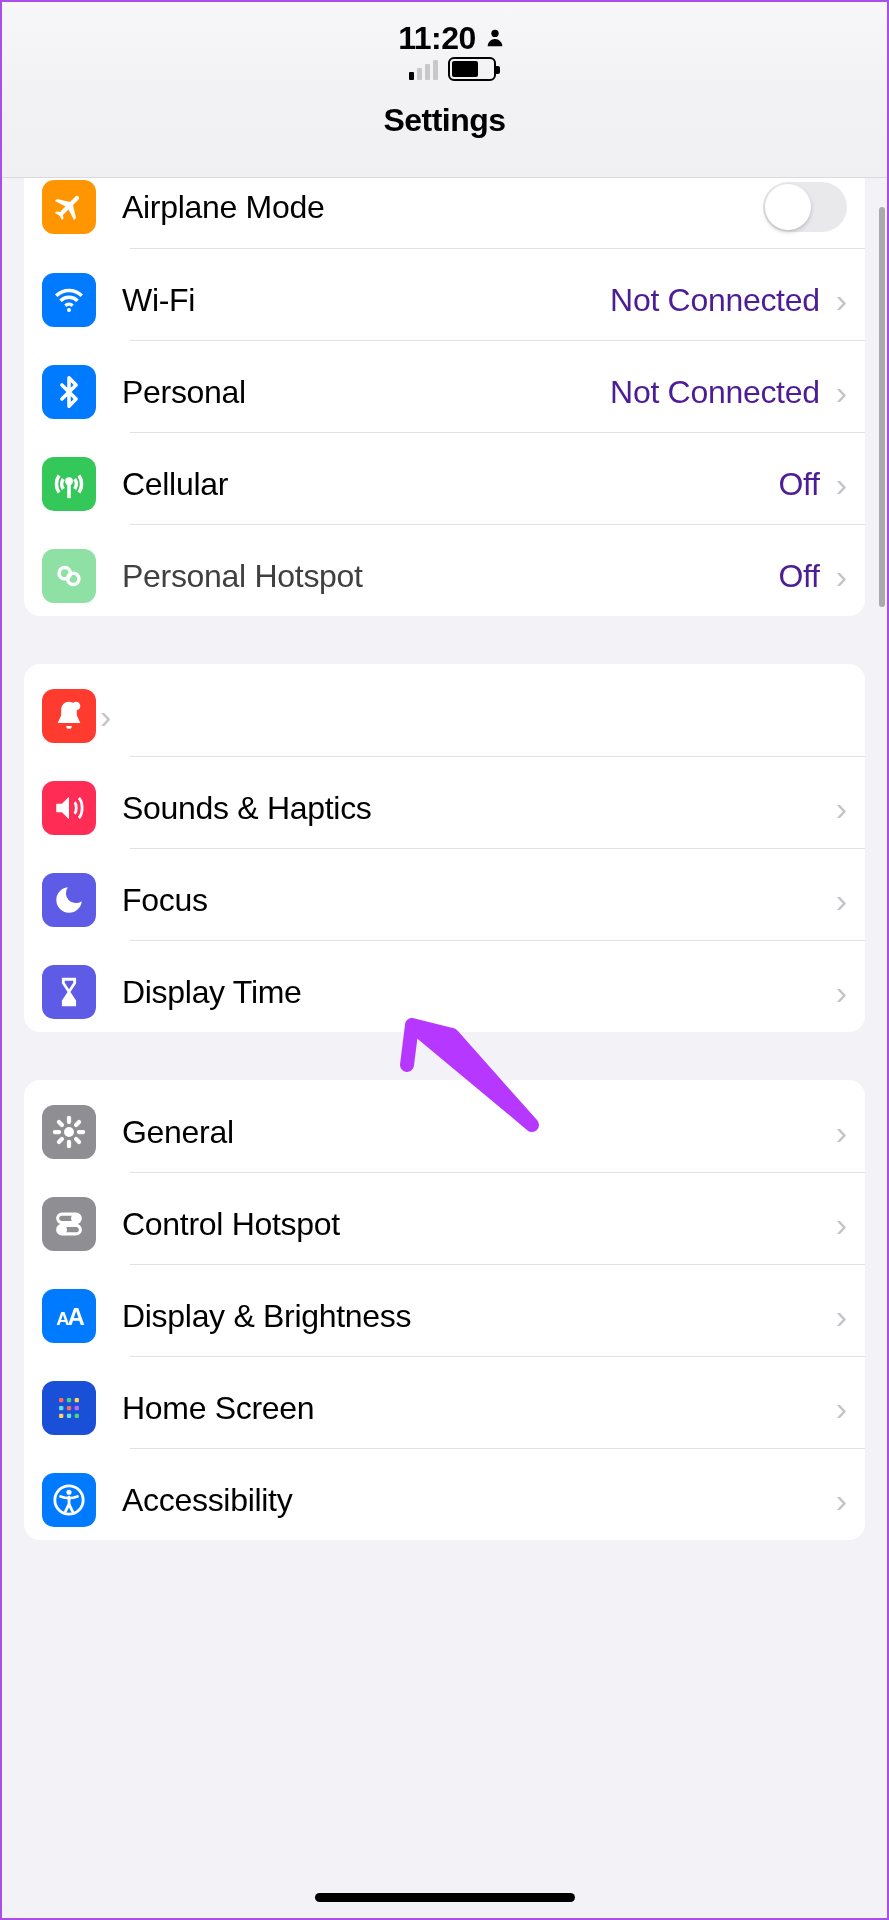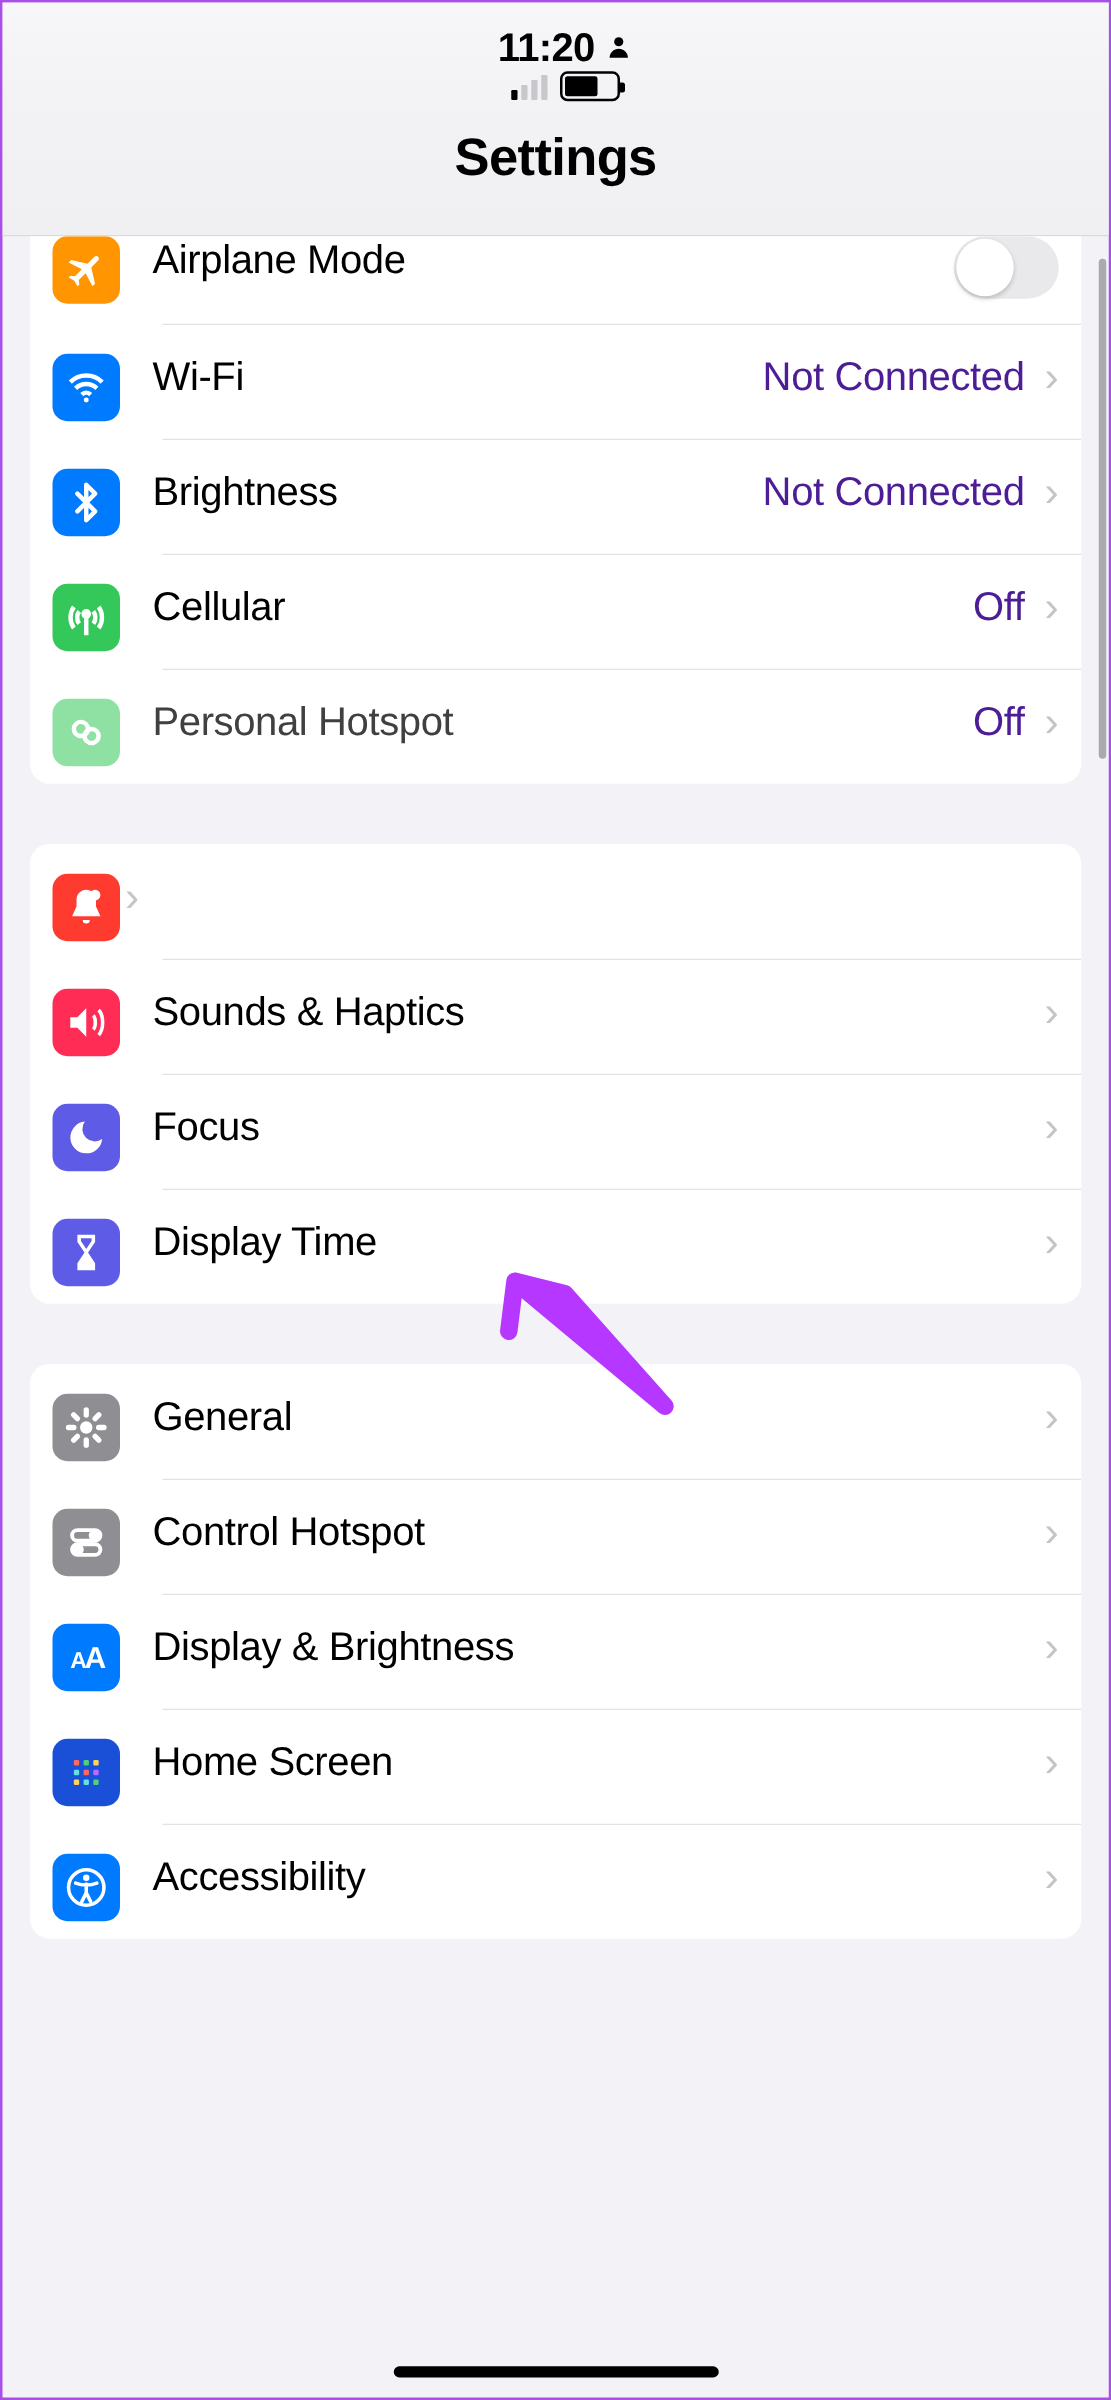--- a/index.html
+++ b/index.html
@@ -46,31 +46,32 @@
       position: relative; display: flex; align-items: center; padding: 2px;
     }
     .battery::after { content:""; position:absolute; right:-6px; top:7px; width:4px; height:8px; background:#000; border-radius:0 2px 2px 0;}
     .battery-fill { width: 65%; height: 100%; background: #000; border-radius: 2px; }
     .header {
       text-align: center;
       padding: 30px 0 38px;
       background: linear-gradient(#f3f3f5, #f0f0f3);
       border-bottom: 1px solid #d9d9de;
     }
-    .header-title { font-size: 42px; font-weight: 700; letter-spacing: -0.5px; }
+    .header-title { font-size: 32px; font-weight: 700; letter-spacing: -0.5px; }
     .content { padding: 0; }
     .group {
       background: #fff;
       margin: 0 22px 48px;
       border-radius: 16px;
       overflow: hidden;
     }
     .group.first { margin-top: 0; border-top-left-radius:0; border-top-right-radius:0; margin-left:22px; margin-right:22px;}
     .cell {
       display: flex;
+      align-items: center;
       min-height: 92px;
       padding: 24px 18px 12px 18px;
       position: relative;
     }
     .cell + .cell::before {
       content:""; position:absolute; left: 106px; right: 0; top:0; height:1px; background:#e2e2e6;
     }
     .icon-box {
       width: 54px; height: 54px; border-radius: 12px; display:flex; align-items:center; justify-content:center; flex-shrink:0;
     }
@@ -176,21 +177,21 @@
       <div class="cell-value">Not Connected</div>
       <span class="chevron">›</span>
     </div>
 
     <div class="cell">
       <div class="icon-box bg-blue">
         <svg viewBox="0 0 24 24" fill="none" stroke="#fff" stroke-width="2.5" stroke-linejoin="round" stroke-linecap="round">
             <path d="M7 7l10 10-5 5V2l5 5L7 17"></path>
           </svg>
       </div>
-      <div class="cell-label">Brightness</div>
+      <div class="cell-label">Personal</div>
       <div class="cell-value">Not Connected</div>
       <span class="chevron">›</span>
     </div>
 
     <div class="cell">
       <div class="icon-box bg-green">
         <svg viewBox="0 0 24 24" fill="none" stroke="#fff" stroke-width="2.5">
             <path d="M5 6c-2.5 3.5-2.5 8.5 0 12"></path>
             <path d="M8 8.5c-1.5 2-1.5 5 0 7"></path>
             <path d="M19 6c2.5 3.5 2.5 8.5 0 12"></path>

